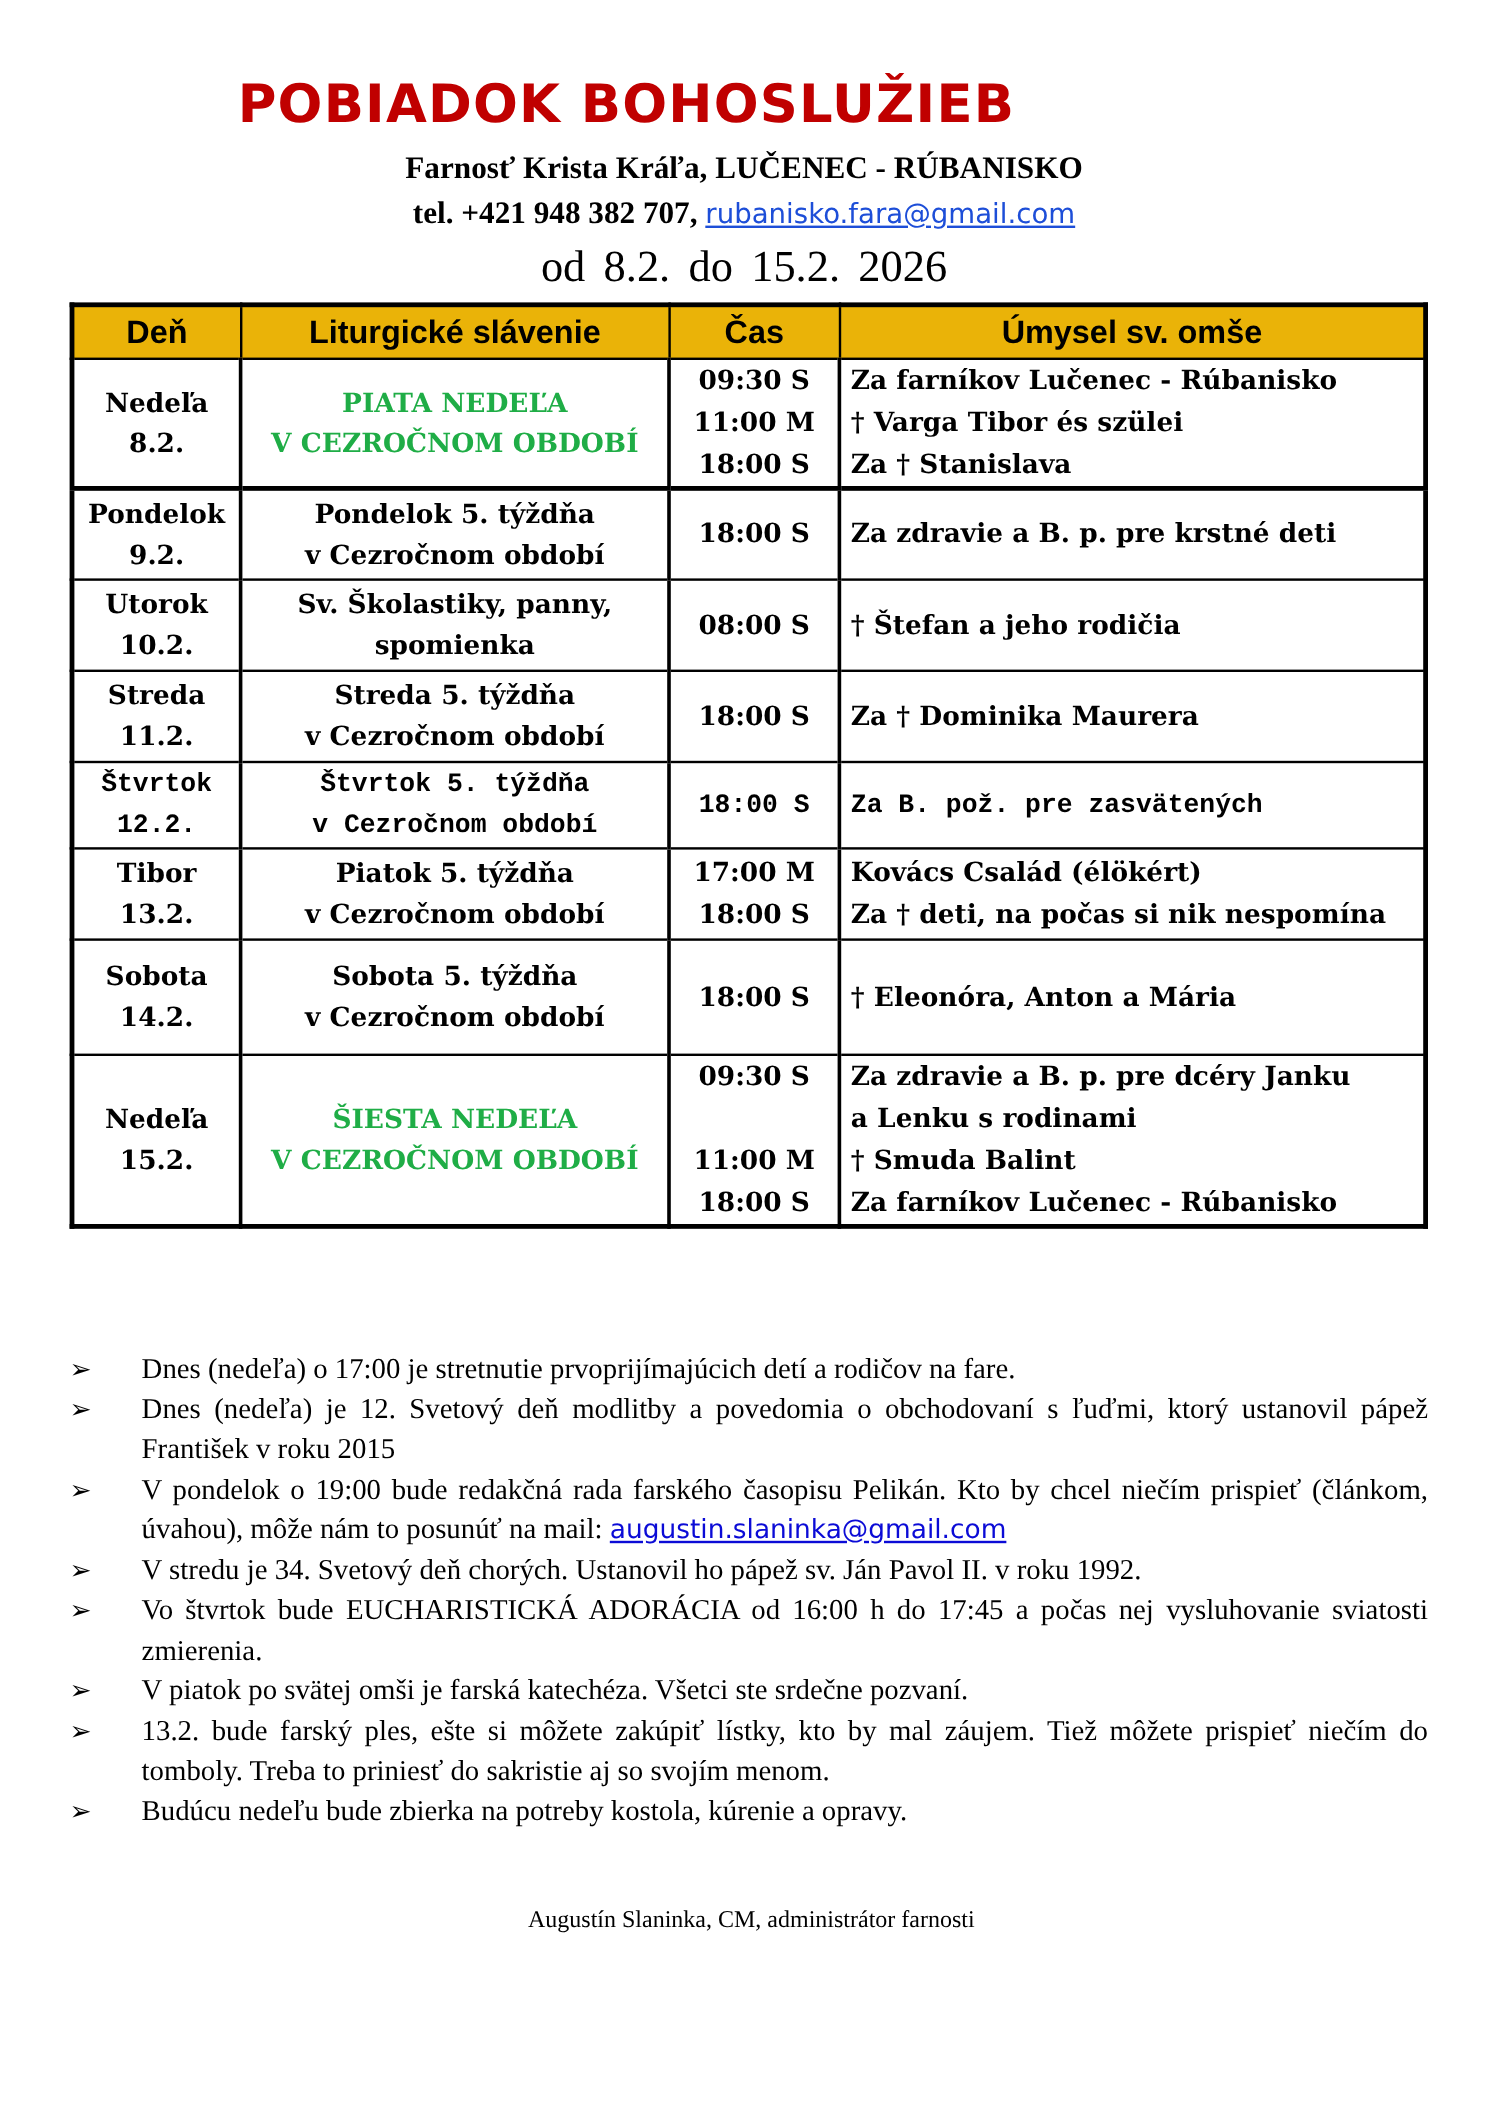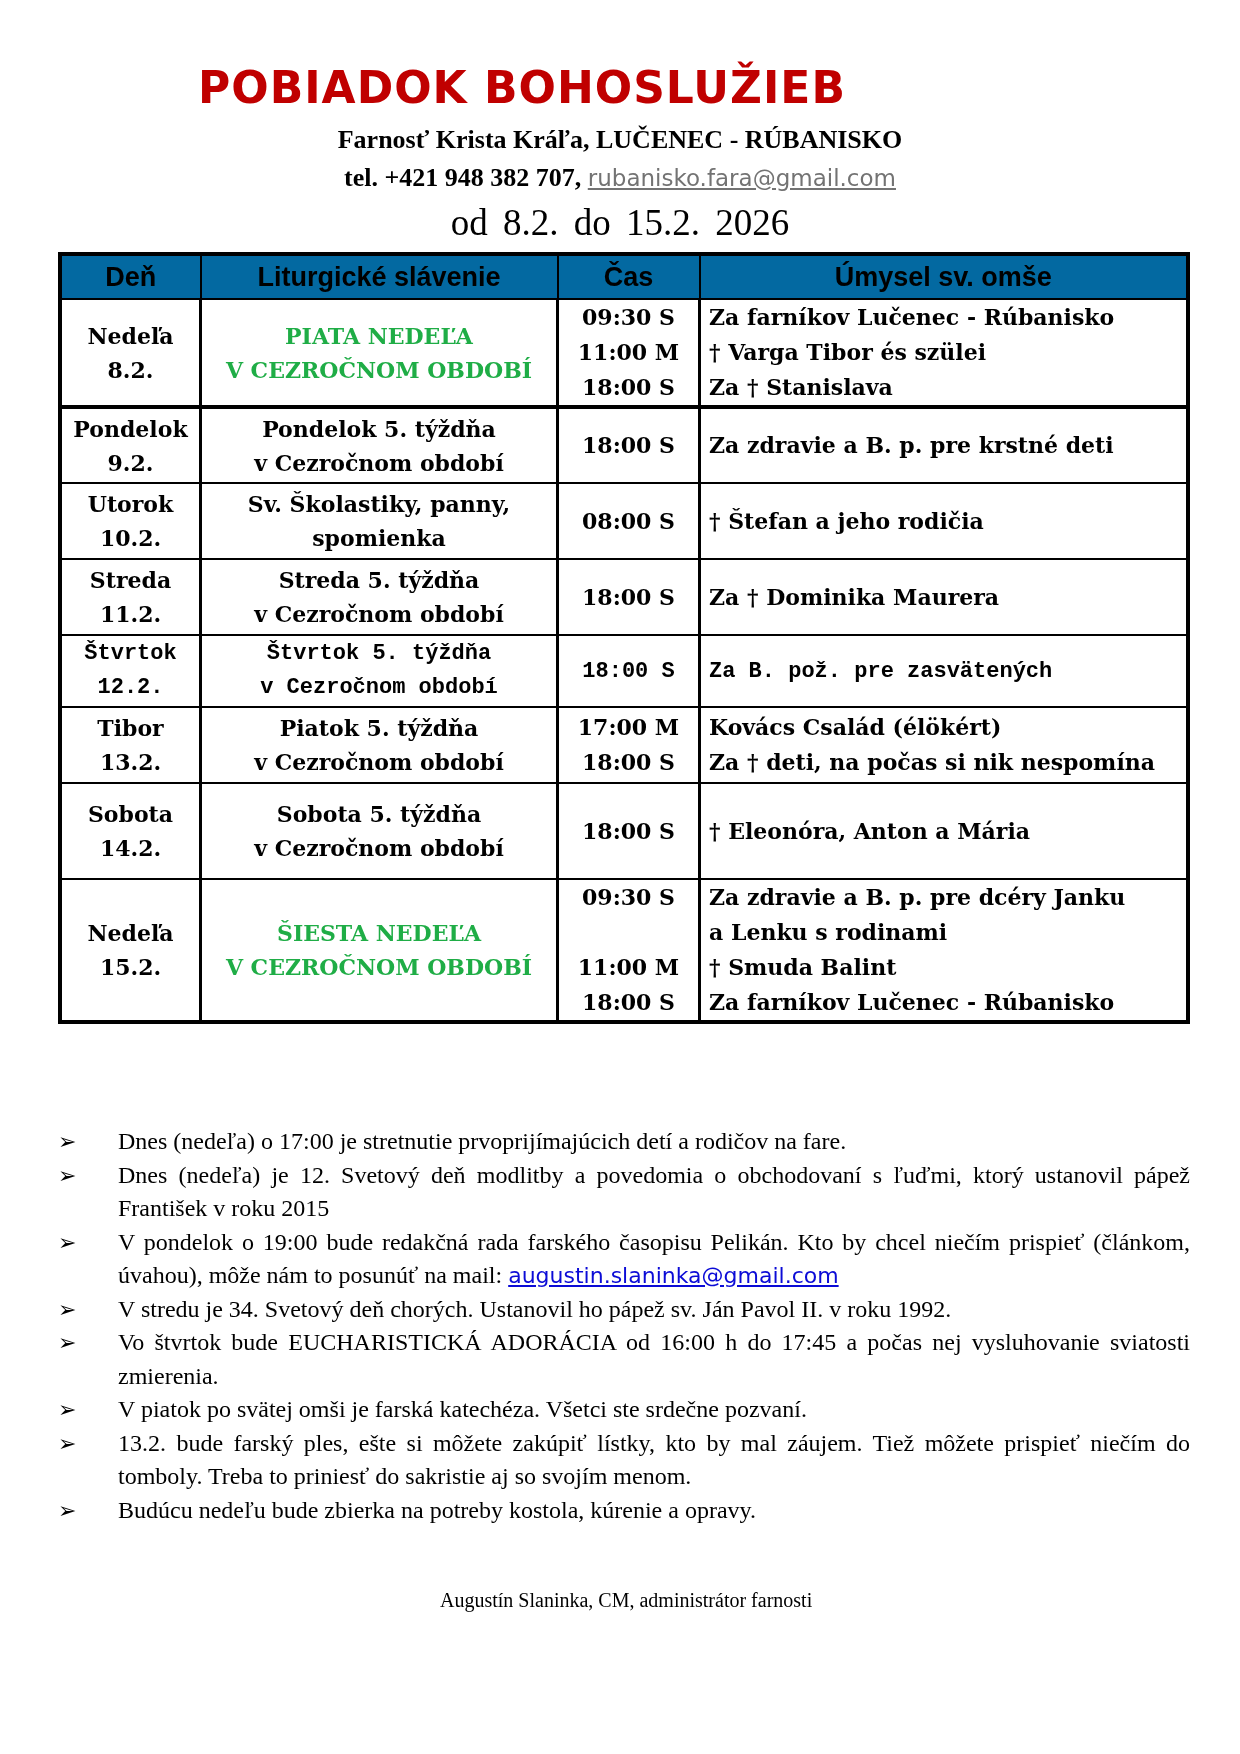--- a/index.html
+++ b/index.html
@@ -13,34 +13,34 @@
   .subtitle {
     position: absolute; top: 124px; left: 0; width: 1240px; text-align: center;
     font-family: "Liberation Serif", serif; font-weight: bold; font-size: 26px; line-height: 32px;
   }
   .contact {
     position: absolute; top: 162px; left: 0; width: 1240px; text-align: center;
     font-family: "Liberation Serif", serif; font-weight: bold; font-size: 26px; line-height: 32px;
   }
   .contact .email {
     font-family: "DejaVu Sans", sans-serif; font-weight: normal; font-size: 23px;
-    color: #737373; text-decoration: underline;
+    color: #1d4ed8; text-decoration: underline;
   }
   .daterange {
     position: absolute; top: 202px; left: 0; width: 1240px; text-align: center;
     font-family: "Liberation Serif", serif; font-size: 37px; line-height: 42px; word-spacing: 6px;
   }
 
   table.schedule {
     position: absolute; top: 252px; left: 58px; width: 1132px;
     border-collapse: collapse; border: 4px solid #000;
     font-family: "DejaVu Serif", serif; font-weight: bold; font-size: 22px;
   }
   table.schedule th {
-    background: #0369a1; font-family: "Liberation Sans", sans-serif; font-weight: bold;
+    background: #eab308; font-family: "Liberation Sans", sans-serif; font-weight: bold;
     font-size: 27px; height: 42px; border: 2px solid #000; border-bottom: 2px solid #000;
     padding: 0;
   }
   table.schedule td { border: 2px solid #000; padding: 0; vertical-align: middle; }
   table.schedule td.c-day { width: 137px; text-align: center; line-height: 34px; }
   table.schedule td.c-lit { width: 354px; text-align: center; line-height: 34px; }
   table.schedule td.c-time { width: 131px; text-align: center; line-height: 35px; padding: 0 4px; }
   table.schedule td.c-int { text-align: left; padding-left: 8px; line-height: 35px; }
   table.schedule td.c-day, table.schedule td.c-lit, table.schedule td.c-time { border-right: 3px solid #000; }
   .green { color: #1fad46; }

